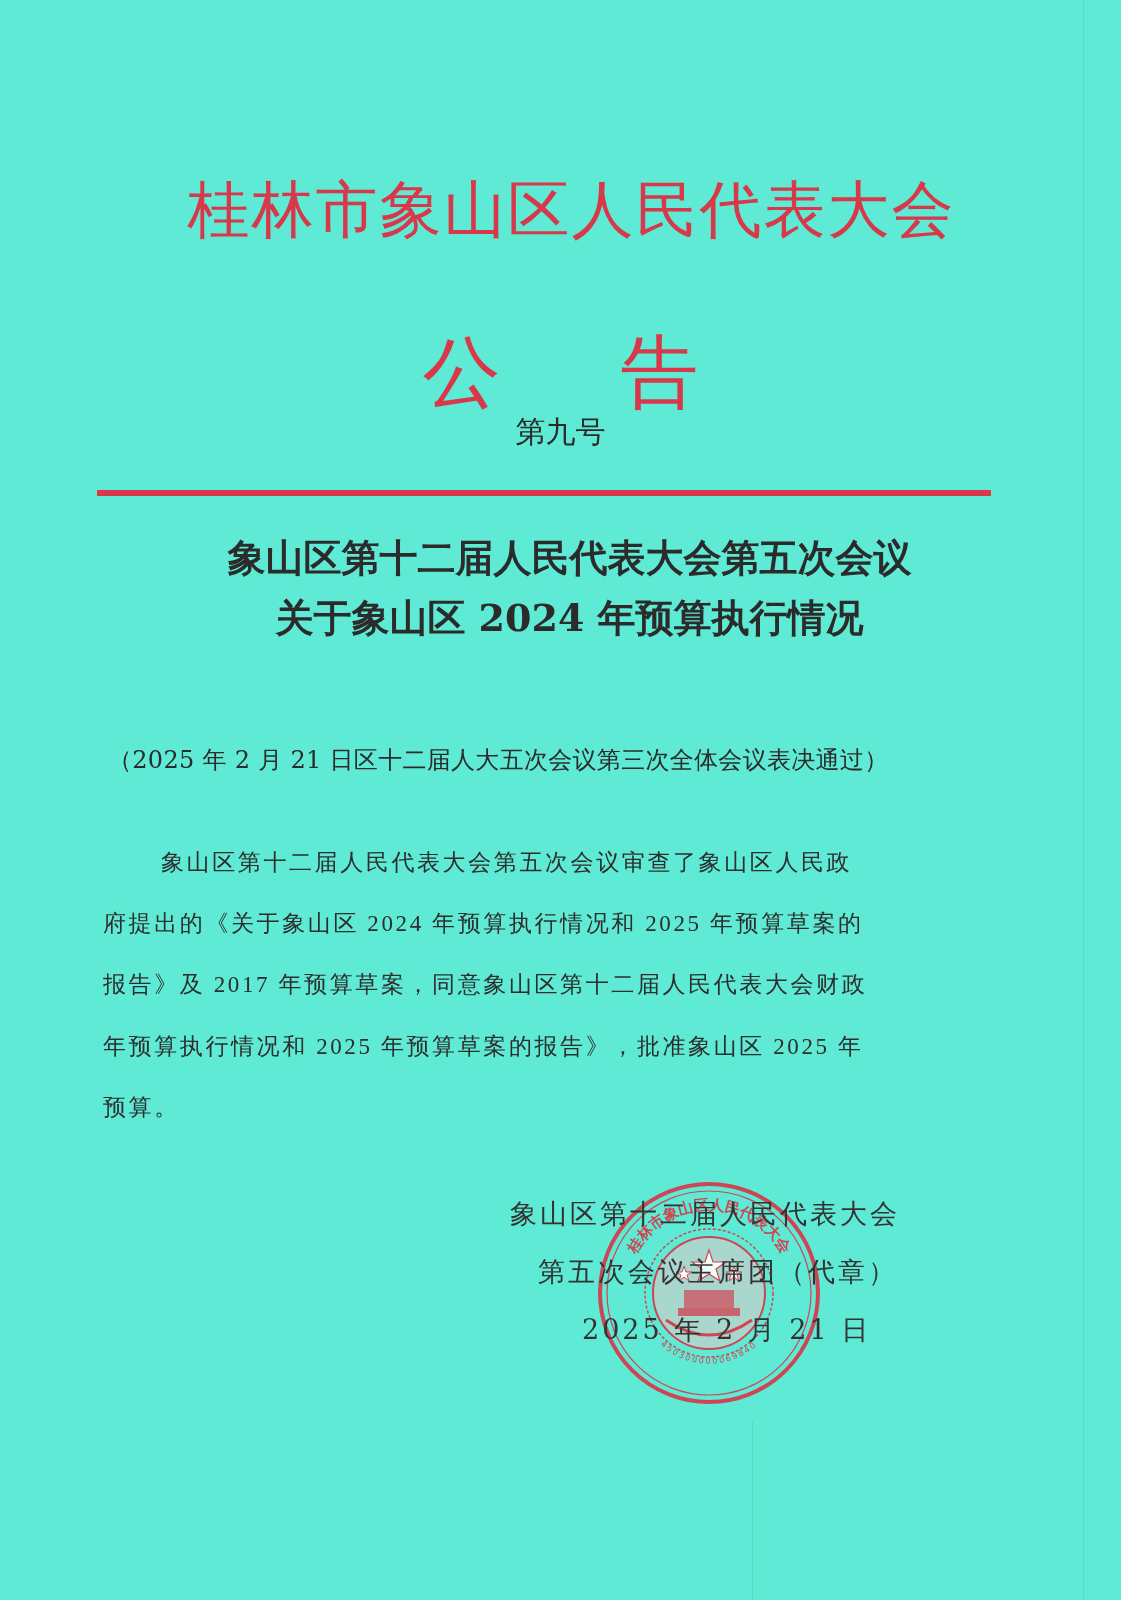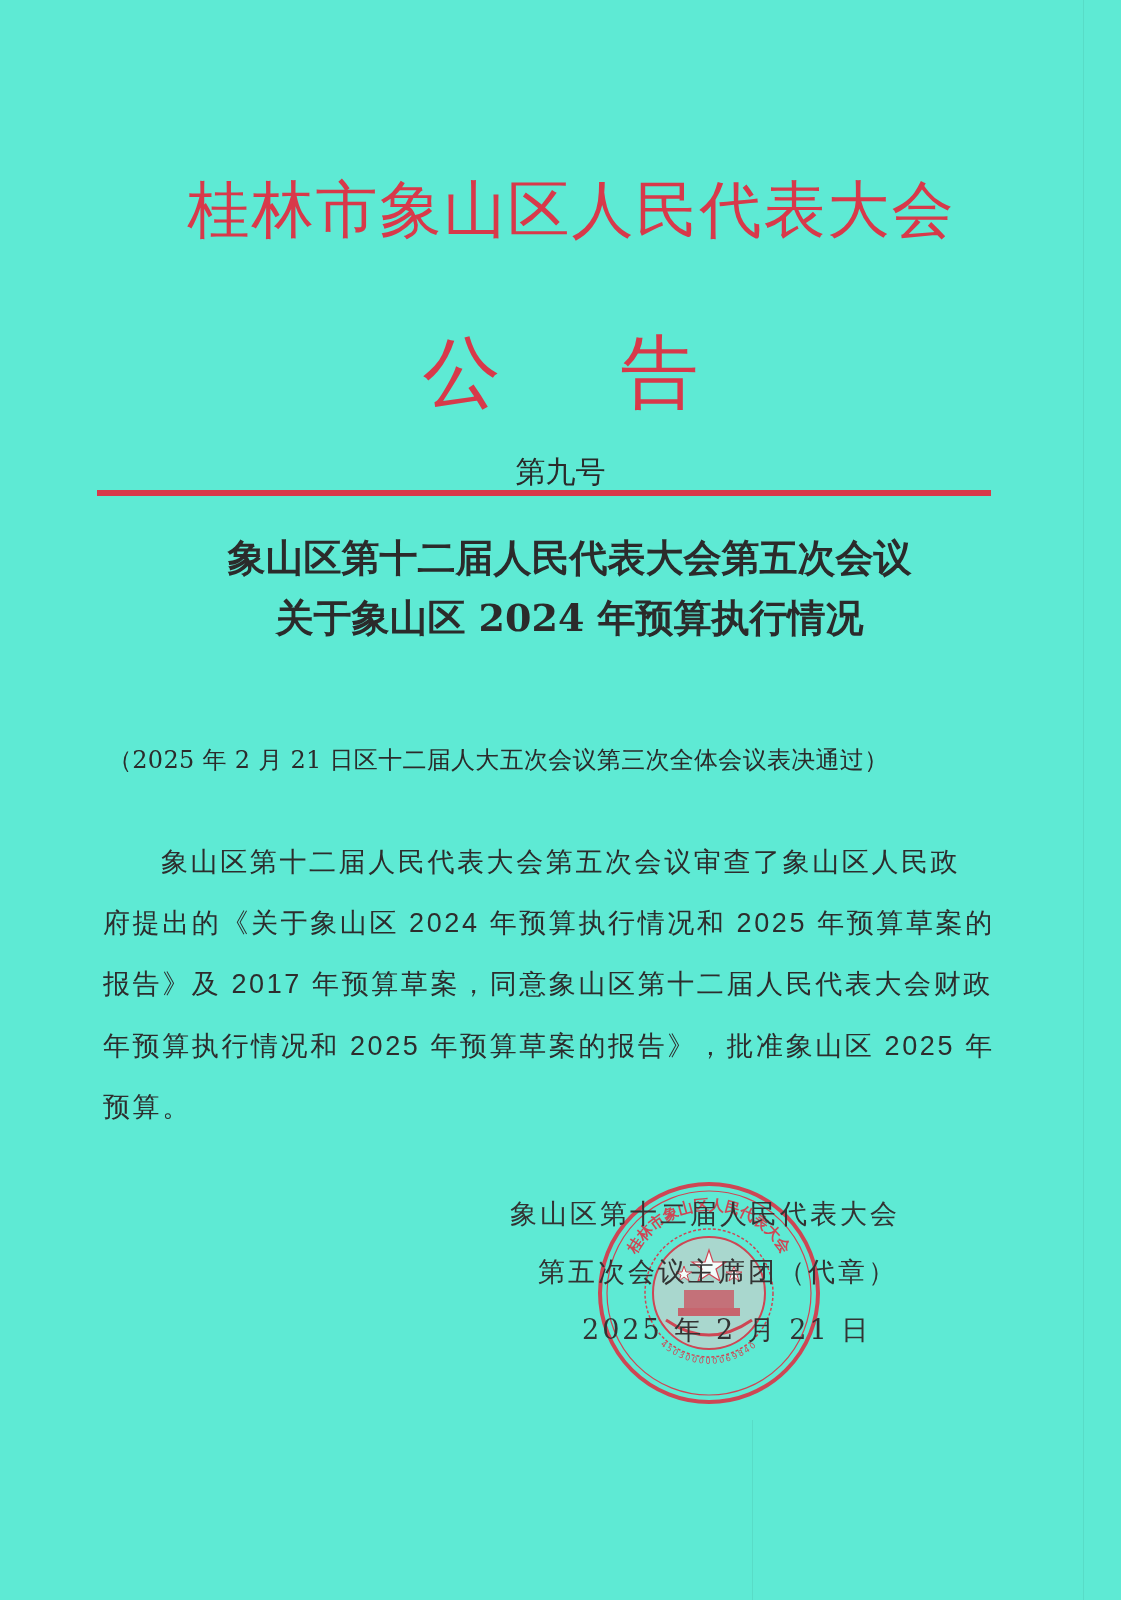--- a/index.html
+++ b/index.html
@@ -54,21 +54,20 @@
       width: 120px;
     }
     .notice-number {
       position: absolute;
       left: 0; right: 0;
       top: 412px;
       text-align: center;
       font-family: "DejaVu Sans", "Liberation Sans", sans-serif;
       font-size: 30px;
       color: #2a2a2a;
-      margin-top: 40px;
     }
     .red-rule {
       position: absolute;
       left: 97px;
       top: 490px;
       width: 894px;
       height: 6px;
       background: #d8394a;
     }
     .resolution-heading {
@@ -94,22 +93,22 @@
       font-size: 24px;
       color: #2b2b2b;
       white-space: nowrap;
       letter-spacing: 0.3px;
     }
     .body-text {
       position: absolute;
       left: 103px;
       top: 832px;
       width: 880px;
-      font-family: Liberation Sans, sans-serif;
-      font-size: 27px;
+      font-family: Liberation Serif, serif;
+      font-size: 23px;
       line-height: 61.2px;
       color: #2d2d2d;
     }
     .body-text div {
       white-space: nowrap;
       letter-spacing: 2.6px;
     }
     .body-text .first { padding-left: 58px; }
     .signature {
       position: absolute;

